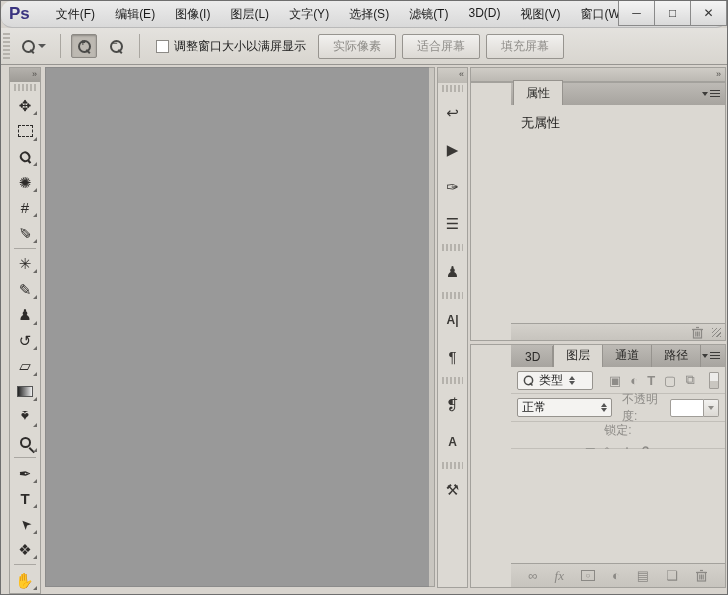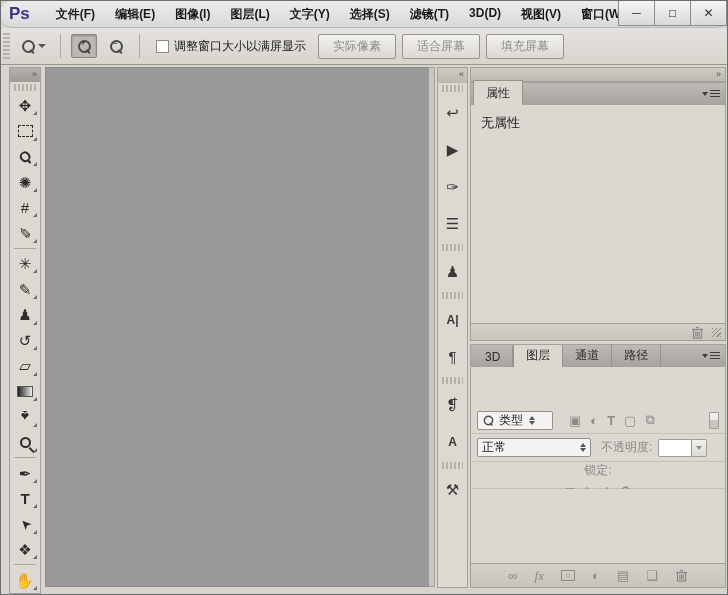--- a/index.html
+++ b/index.html
@@ -15,21 +15,21 @@
   .titlebar {
     height: 27px; flex: 0 0 27px;
     background: linear-gradient(#ECECEC,#D9D9D9);
     display: flex; align-items: center;
     border-bottom: 1px solid #b9b9b9;
     padding-left: 8px;
     border-radius: 11px;
   }
   .ps-logo { font-weight: bold; font-size: 17px; color: #3A3480; margin-right: 16px; letter-spacing: 0px; }
   .menus { display: flex; gap: 0; flex: 1; overflow: hidden; white-space: nowrap; }
-  .menu-item { padding: 4px 10px; cursor: default; font-weight: bold; }
+  .menu-item { padding: 4px 10px; cursor: default; }
   .win-controls { display: flex; height: 26px; margin-top: -2px; }
   .win-btn {
     width: 37px; height: 26px; border: 1px solid #8a8a8a; background: linear-gradient(#F4F4F4,#DADADA);
     display: flex; align-items: center; justify-content: center; font-size: 12px; color:#333;
     margin-left: -1px;
   }
   
   .optionsbar {
     height: 37px; flex: 0 0 37px;
     background: linear-gradient(#E4E2DE,#D8D5CF);
@@ -84,35 +84,35 @@
   .canvas-gutter { flex:0 0 6px; background:#C9C6C0; border:1px solid #a3a19c; border-left:none; }
   .canvas-bottom { flex:0 0 7px; background:#D8D4CE; }
   
   .panelstrip { flex:0 0 31px; background:#DCD9D3; border:1px solid #a3a19c; margin:2px 1px 6px 2px; display:flex; flex-direction:column; overflow:hidden; }
   .panelstrip-header { height:15px; background:linear-gradient(#CFCCC6,#BCB9B3); color:#4e4c49; font-size:9px; text-align:right; padding:1px 3px; }
   .strip-icon { height:37px; display:flex; align-items:center; justify-content:center; font-size:15px; color:#3a3835; }
   .strip-icon .small { font-size:12px; font-weight:bold; }
   
   .rightdock { flex:0 0 258px; display:flex; flex-direction:column; background:#D8D4CE; padding:2px 1px 6px 1px; overflow:hidden; }
   .dock-header { height:15px; background:linear-gradient(#CFCCC6,#BCB9B3); border:1px solid #a3a19c; color:#4e4c49; font-size:9px; text-align:right; padding:1px 4px; }
-  .panel { border:1px solid #a3a19c; background:#DBD8D2; display:flex; flex-direction:column; }
+  .panel { border:1px solid #a3a19c; background:#DBD8D2; display:flex; flex-direction:column;padding-left:40px; }
   .tabbar { height:22px; background:linear-gradient(#BDBAB5,#A7A49F); display:flex; align-items:flex-end; padding-left:2px; position:relative; }
   .tab { padding: 4px 12px 3px; font-size:12px; color:#2b2a28; border-right:1px solid #96938e; }
   .tab.active { background:#DBD8D2; border:1px solid #96938e; border-bottom:none; }
   .panel-menu { position:absolute; right:5px; top:5px; width:18px; height:12px; display:flex; align-items:center; gap:2px; }
   .panel-menu .tri { width:0;height:0;border-left:3px solid transparent;border-right:3px solid transparent;border-top:4px solid #3d3c3a; }
   .panel-menu .bars { width:10px; height:9px; background: repeating-linear-gradient(to bottom,#3d3c3a 0 1px,transparent 1px 3px); }
   .props-content { height:218px; padding:9px 10px; font-size:13px; color:#1c1b1a; }
   .panel-footer { height:17px; border-top:1px solid #a3a19c; background:linear-gradient(#D4D1CB,#C7C4BE); display:flex; align-items:center; justify-content:flex-end; gap:8px; padding:0 4px; position:relative; }
   .resize-grip { width:9px; height:9px; background:
       repeating-linear-gradient(135deg,#8d8b87 0 1px,transparent 1px 3px); }
   .dock-gap { height:3px; }
   .layers-panel { flex:1; display:flex; flex-direction:column; overflow:hidden; }
   .row { display:flex; align-items:center; padding:0 6px; gap:6px; border-bottom:1px solid #c2bfb9; }
-  .filter-row { height:27px;margin-top:40px; }
+  .filter-row { height:27px; }
   .combo { display:flex; align-items:center; gap:4px; background:#F4F3F1; border:1px solid #96938e; border-radius:2px; height:19px; padding:0 4px; }
   .combo .label { font-size:12px; }
   .spin { display:flex; flex-direction:column; gap:1px; margin-left:2px; }
   .spin i { width:0; height:0; border-left:3px solid transparent; border-right:3px solid transparent; }
   .spin .up { border-bottom:4px solid #555; }
   .spin .dn { border-top:4px solid #555; }
   .filter-icons { display:flex; gap:9px; margin-left:10px; color:#8e8c88; font-size:13px; align-items:center; flex:1; }
   .toggle { width:10px; height:17px; border:1px solid #a09d98; background:linear-gradient(#EDECEA 0 50%,#C9C6C0 50% 100%); border-radius:1px; }
   .blend-row { height:28px; }
   .lock-row { height:27px;flex-direction:column; }

